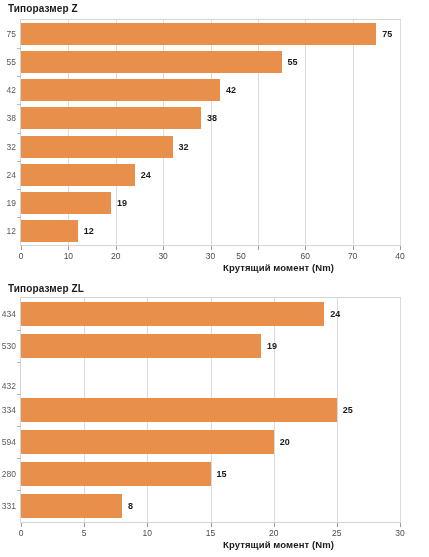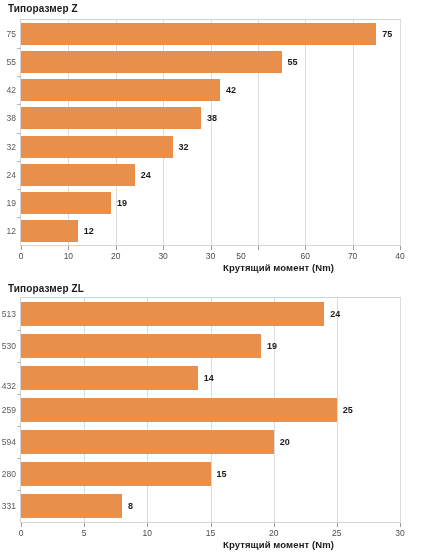--- a/index.html
+++ b/index.html
@@ -213,24 +213,24 @@
         <div class="x-tick" style="left: 380px;"></div>
         <div class="x-label" style="left: 380px;">40</div>
       </div>
     <div class="axis-title">Крутящий момент (Nm)</div>
   </div>
 
   <div class="chart-block" id="chart-2">
     <div class="chart-title">Типоразмер ZL</div>
 
     <div class="cat-axis" style="left:0;top:17px;height:226px;width:16px;">
-        <div class="cat-label" style="top: 17px;">513</div>
+        <div class="cat-label" style="top: 17px;">434</div>
         <div class="cat-label" style="top: 49px;">530</div>
         <div class="cat-label" style="top: 89px;">432</div>
-        <div class="cat-label" style="top: 113px;">259</div>
+        <div class="cat-label" style="top: 113px;">334</div>
         <div class="cat-label" style="top: 145px;">594</div>
         <div class="cat-label" style="top: 177px;">280</div>
         <div class="cat-label" style="top: 209px;">331</div>
       </div>
 
     <div class="plot-frame">
       <div class="gridlines">
           <div class="gridline" style="left: 63.1667px;"></div>
           <div class="gridline" style="left: 126.333px;"></div>
           <div class="gridline" style="left: 189.5px;"></div>
@@ -239,24 +239,20 @@
           <div class="gridline" style="left: 379px;"></div>
         </div>
       <div class="bars">
           <div class="bar-row" style="top: 4px; height: 24px;">
             <div class="bar" style="width: 303.2px; background: rgb(232, 144, 75);"></div>
             <div class="bar-value" style="left: 309.2px;">24</div>
           </div>
           <div class="bar-row" style="top: 36px; height: 24px;">
             <div class="bar" style="width: 240.033px; background: rgb(232, 144, 75);"></div>
             <div class="bar-value" style="left: 246.033px;">19</div>
-          </div>
-          <div class="bar-row" style="top: 68px; height: 24px;">
-            <div class="bar" style="width: 176.867px; background: rgb(232, 144, 75);"></div>
-            <div class="bar-value" style="left: 182.867px;">14</div>
           </div>
           <div class="bar-row" style="top: 100px; height: 24px;">
             <div class="bar" style="width: 315.833px; background: rgb(232, 144, 75);"></div>
             <div class="bar-value" style="left: 321.833px;">25</div>
           </div>
           <div class="bar-row" style="top: 132px; height: 24px;">
             <div class="bar" style="width: 252.667px; background: rgb(232, 144, 75);"></div>
             <div class="bar-value" style="left: 258.667px;">20</div>
           </div>
           <div class="bar-row" style="top: 164px; height: 24px;">

